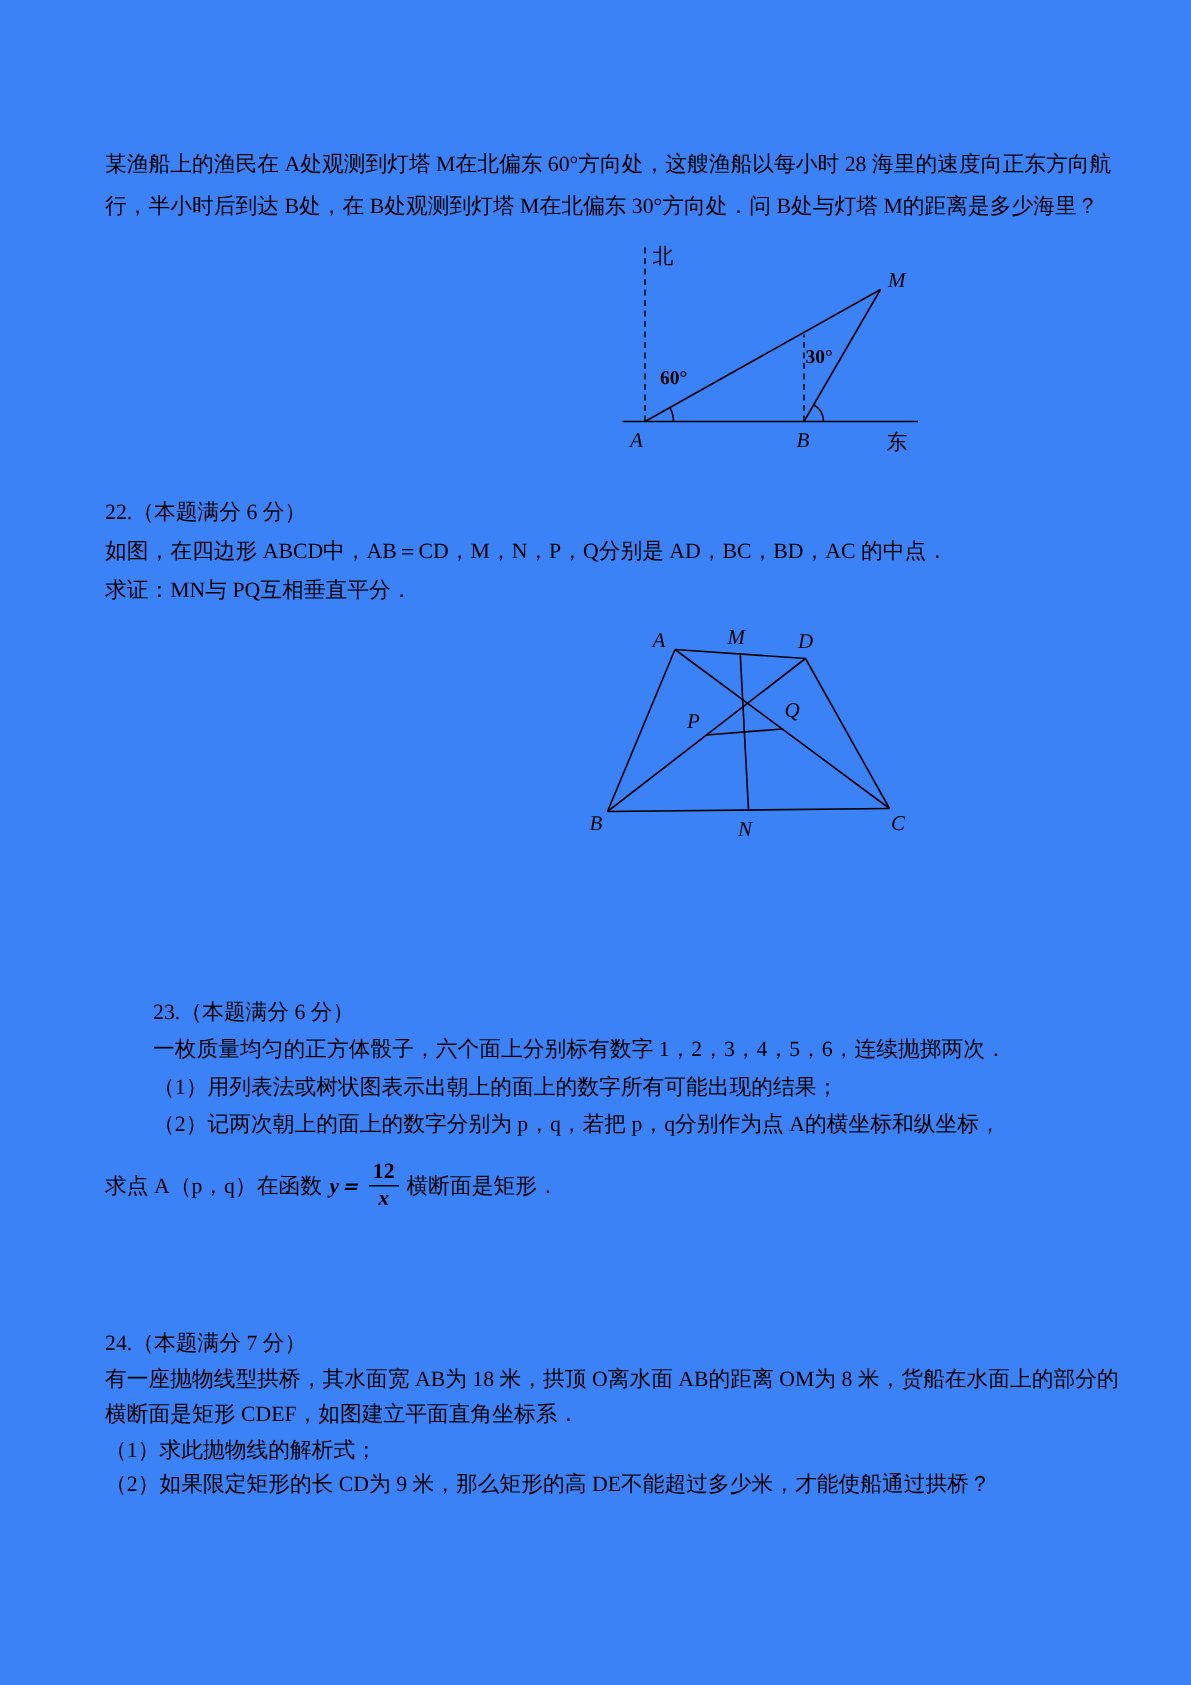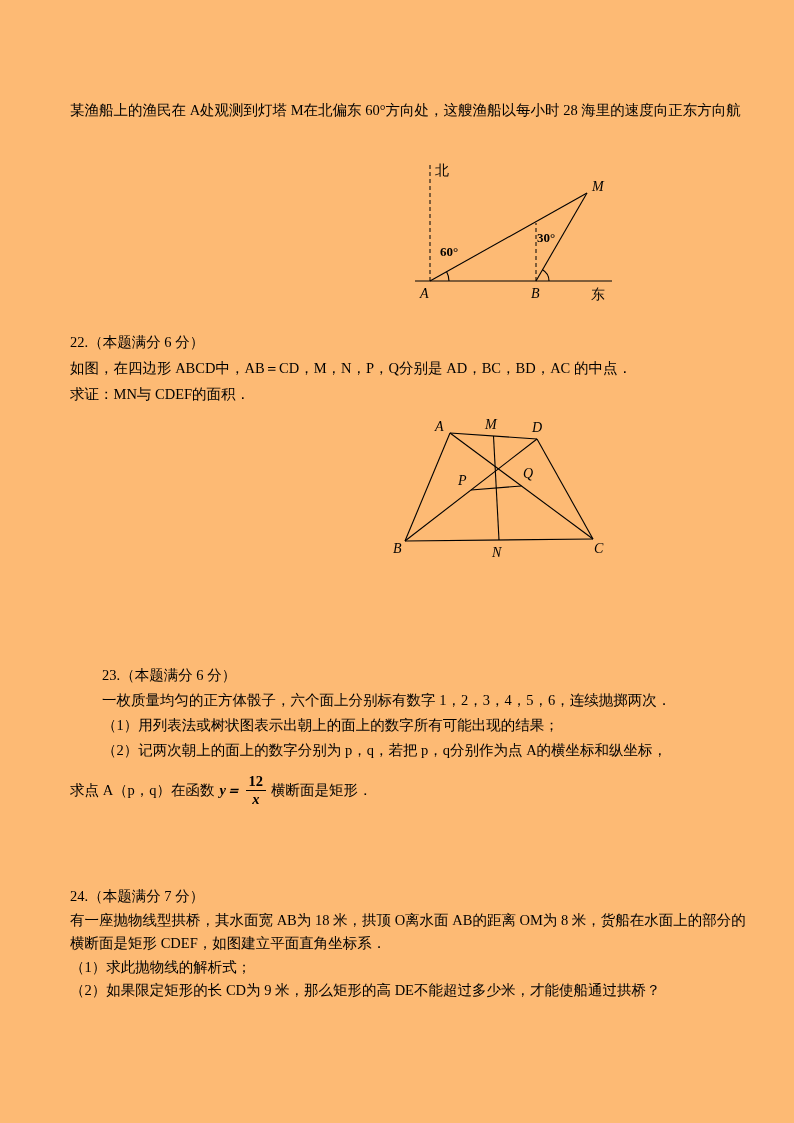--- a/index.html
+++ b/index.html
@@ -1,20 +1,20 @@
 <!DOCTYPE html>
 <html><head>
 <meta charset="utf-8">
 <style>
   * { margin:0; padding:0; box-sizing:border-box; }
   html,body { background:#ffffff; }
   .page {
     position:relative;
     width:794px; height:1123px;
-    background:#fdba74;
+    background:#3b82f6;
     font-family:"Liberation Serif","DejaVu Serif",serif;
     color:#000;
     font-size:14.5px;
     overflow:hidden;
   }
   .block { position:absolute; left:70px; width:660px; }
   .line { white-space:nowrap; }
   .lh28 .line { line-height:28px; }
   .lh26 .line { line-height:26px; }
   .lh25 .line { line-height:25px;margin-left:32px; }
@@ -36,20 +36,21 @@
   .fraction .num { border-bottom:1.6px solid #000; padding:0 3px; font-style:normal; }
   .fraction .den { font-style:italic; }
 </style>
 </head>
 <body>
 
 <div class="page">
 
   <div class="block lh28" style="top:96px">
     <div class="line">某渔船上的渔民在 A处观测到灯塔 M在北偏东 60°方向处，这艘渔船以每小时 28 海里的速度向正东方向航</div>
+    <div class="line">行，半小时后到达 B处，在 B处观测到灯塔 M在北偏东 30°方向处．问 B处与灯塔 M的距离是多少海里？</div>
   </div>
 
   <svg class="diagram" style="left:395px; top:153px" width="230" height="150" viewBox="0 0 230 150">
     <line x1="20" y1="128" x2="217" y2="128"></line>
     <line class="dashed" x1="35" y1="128" x2="35" y2="10"></line>
     <line class="dashed" x1="141" y1="128" x2="141" y2="70"></line>
     <line x1="35" y1="128" x2="192" y2="40"></line>
     <line x1="141" y1="128" x2="192" y2="40"></line>
     <path d="M 54 128 A 19 19 0 0 0 51.6 118.7"></path>
     <path d="M 154 128 A 13 13 0 0 0 147.5 116.8"></path>
@@ -58,21 +59,21 @@
     <text class="ang" x="45" y="103">60°</text>
     <text class="ang" x="142" y="89">30°</text>
     <text class="it" x="25" y="145">A</text>
     <text class="it" x="136" y="145">B</text>
     <text class="cn" x="196" y="146">东</text>
   </svg>
 
   <div class="block lh26" style="top:329px">
     <div class="line">22.（本题满分 6 分）</div>
     <div class="line">如图，在四边形 ABCD中，AB＝CD，M，N，P，Q分别是 AD，BC，BD，AC 的中点．</div>
-    <div class="line">求证：MN与 CDEF的面积．</div>
+    <div class="line">求证：MN与 PQ互相垂直平分．</div>
   </div>
 
   <svg class="diagram" style="left:375px; top:405px" width="245" height="170" viewBox="0 0 245 170">
     <line x1="75" y1="28" x2="162" y2="34"></line>
     <line x1="75" y1="28" x2="30" y2="136"></line>
     <line x1="30" y1="136" x2="218" y2="134"></line>
     <line x1="162" y1="34" x2="218" y2="134"></line>
     <line x1="75" y1="28" x2="218" y2="134"></line>
     <line x1="30" y1="136" x2="162" y2="34"></line>
     <line x1="118.5" y1="31" x2="124" y2="135"></line>

